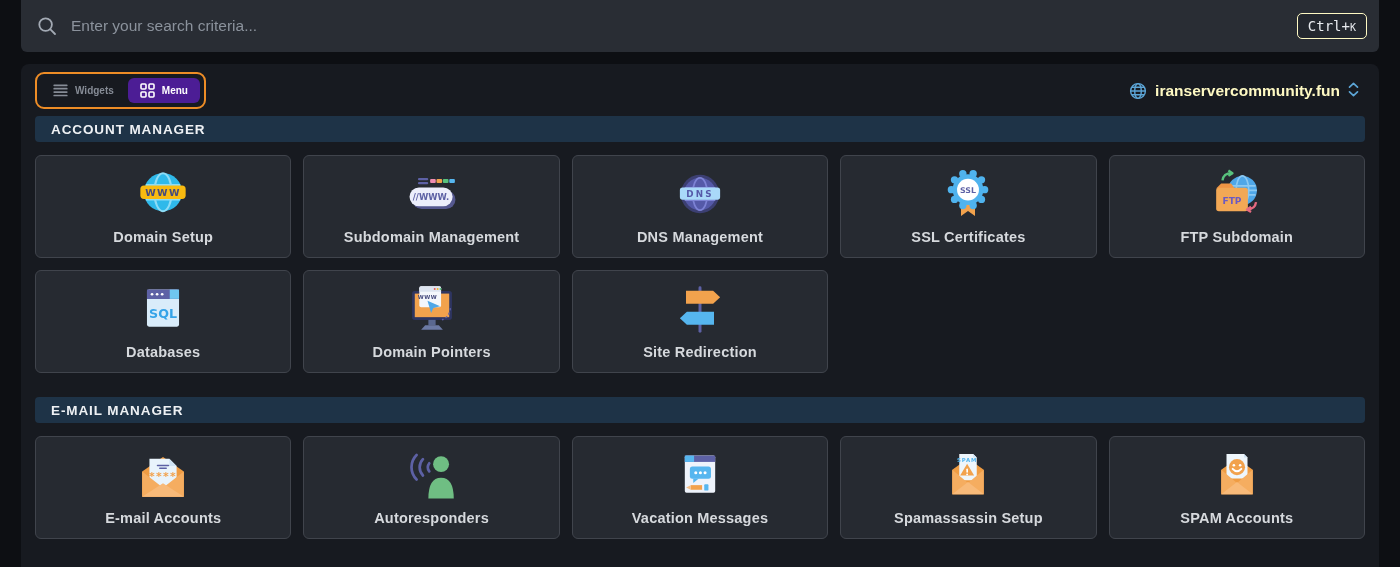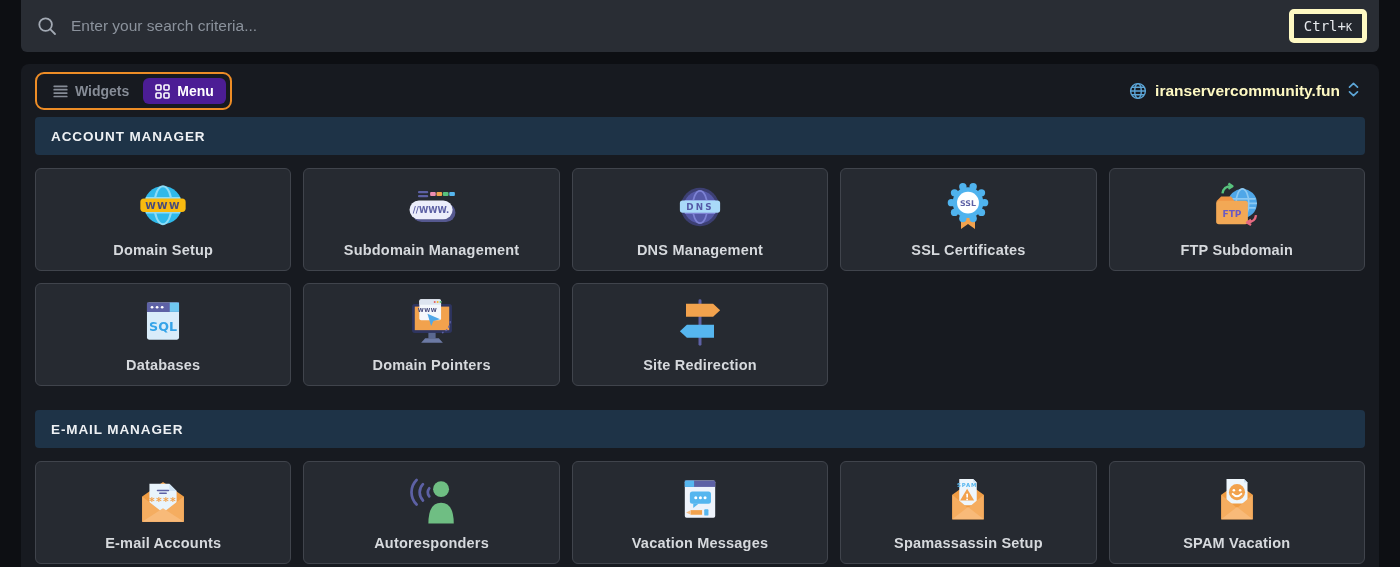--- a/index.html
+++ b/index.html
@@ -15,48 +15,48 @@
     display:flex; align-items:center; gap:14px; padding:0 12px 0 16px;
     margin-bottom:12px;
   }
   .searchbar svg { flex:0 0 auto; }
   .search-input {
     flex:1; background:transparent; border:none; outline:none;
     color:#cfd3d9; font-size:15.5px; font-family:inherit;
   }
   .search-input::placeholder { color:#8b929c; }
   .kbd {
-    border:5px solid #fef9c3; border-radius:5px; background:#23272e;
+    border:1px solid #fef9c3; border-radius:5px; background:#23272e;
     color:#e8ebef; font-family:"DejaVu Sans Mono","Liberation Mono",monospace;
     font-size:14px; padding:4px 10px; display:flex; align-items:flex-end; line-height:1.2;
   }
   .kbd .key-small { font-size:10px; margin-top:-1px; }
   
   .panel {
     background:#171a20; border-radius:8px; padding:8px 14px 14px;
     min-height:511px;
   }
   .toolbar { display:flex; justify-content:space-between; align-items:center; margin-bottom:7px; }
   .view-toggle {
     display:inline-flex; align-items:center; gap:2px;
     border:2.5px solid #ee8d26; border-radius:9px; padding:4px;
   }
   .vt-btn {
     display:inline-flex; align-items:center; gap:7px; border:none; cursor:pointer;
-    background:transparent; color:#868c96; font-weight:700; font-size:14px;
+    background:transparent; color:#868c96; font-weight:700; font-size:10px;
     font-family:inherit; padding:5px 12px; border-radius:6px;
   }
   .vt-btn.active { background:#4c1d95; color:#ffffff; }
   .domain-select {
     display:inline-flex; gap:8px; cursor:pointer;
     color:#fef9c3; font-weight:600; font-size:15.5px; padding-right:6px;
   }
   
   .section-header {
-    background:#1e3347; border-radius:4px; height:38px;
+    background:#1e3347; border-radius:4px; height:26px;
     display:flex; align-items:center; padding:0 16px;
     color:#eef1f4; font-weight:700; font-size:13.5px; letter-spacing:.9px;
     margin-bottom:13px;
   }
   .section { margin-bottom:24px; }
   .grid {
     display:grid; grid-template-columns:repeat(5,1fr); gap:12px; margin-bottom:0;
   }
   .card {
     background:#262a31; border:1px solid #40444c; border-radius:6px;
@@ -334,18 +334,18 @@
                 <path d="M20 4 h20 l4 4 v24 h-24 z" fill="#eef6fc"></path>
                 <path d="M40 4 l4 4 h-4 z" fill="#cfe3f4"></path>
                 <circle cx="32" cy="19" r="9.2" fill="#f2a24d"></circle>
                 <circle cx="28.4" cy="16.8" r="1.5" fill="#fff"></circle>
                 <circle cx="35.6" cy="16.8" r="1.5" fill="#fff"></circle>
                 <path d="M27 21 q5 5.5 10 0" stroke="#fff" stroke-width="2.2" fill="none" stroke-linecap="round"></path>
                 <path d="M14 22 V50 H50 V22 L32 37 Z" fill="#f5ad60"></path>
                 <path d="M14 50 L32 36 L50 50 Z" fill="#f8ba79"></path>
               </svg>
             </div>
-            <div class="card-label">SPAM Vacation</div>
+            <div class="card-label">SPAM Accounts</div>
           </div>
         </div>
       </div>
     </div>
 </div>
 
 </body></html>

